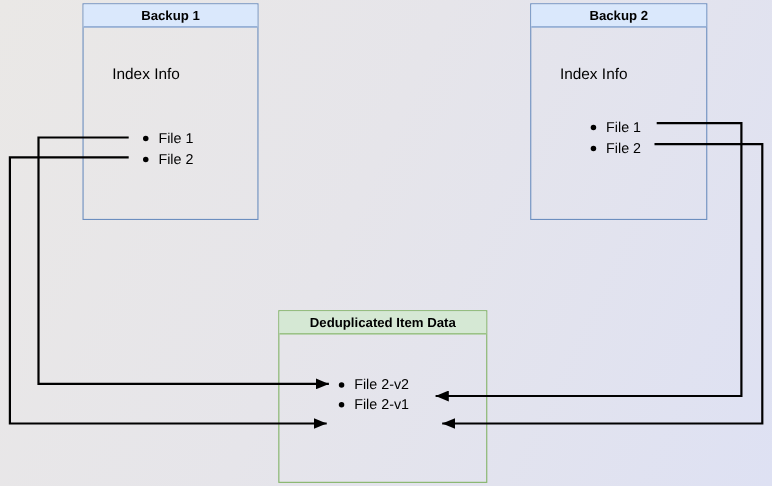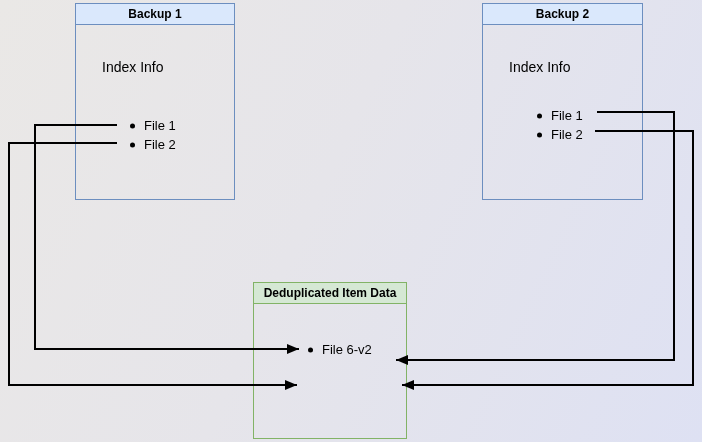--- a/index.html
+++ b/index.html
@@ -64,21 +64,21 @@
     top: 50%;
     transform: translateY(-50%);
     width: 5px;
     height: 5px;
     border-radius: 50%;
     background: #000;
   }
 
   #backup1-box { left: 75px;  top: 3px;   width: 160px; height: 197px; }
   #backup2-box { left: 482px; top: 3px;   width: 161px; height: 197px; }
-  #dedup-box   { left: 253px; top: 282px; width: 154px; height: 157px; }
+  #dedup-box   { left: 253px; top: 282px; width: 190px; height: 157px; }
 
   #backup1-list { top: 112px; }
   #backup2-list { top: 102px; }
   #dedup-list   { top: 58px;  }
 
   svg.connectors {
     position: absolute;
     left: 0; top: 0;
     width: 702px;
     height: 442px;
@@ -109,21 +109,22 @@
     <div class="index-label">Index Info</div>
     <ul class="file-list backup-list" id="backup2-list">
       <li>File 1</li>
       <li>File 2</li>
     </ul>
   </div>
 
   <div class="box green" id="dedup-box">
     <div class="box-header">Deduplicated Item Data</div>
     <ul class="file-list dedup-list" id="dedup-list">
-      <li>File 6-v2</li>
+      <li>File 2-v2</li>
+      <li>File 2-v1</li>
     </ul>
   </div>
 
   <svg class="connectors" viewBox="0 0 702 442">
     <defs>
       <marker id="arrowhead" markerUnits="userSpaceOnUse" markerWidth="13" markerHeight="10" refX="12" refY="5" orient="auto">
         <path d="M0,0 L12,5 L0,10 Z" fill="#000"></path>
       </marker>
     </defs>
     <polyline points="117,125 35,125 35,349 299,349" marker-end="url(#arrowhead)"></polyline>

